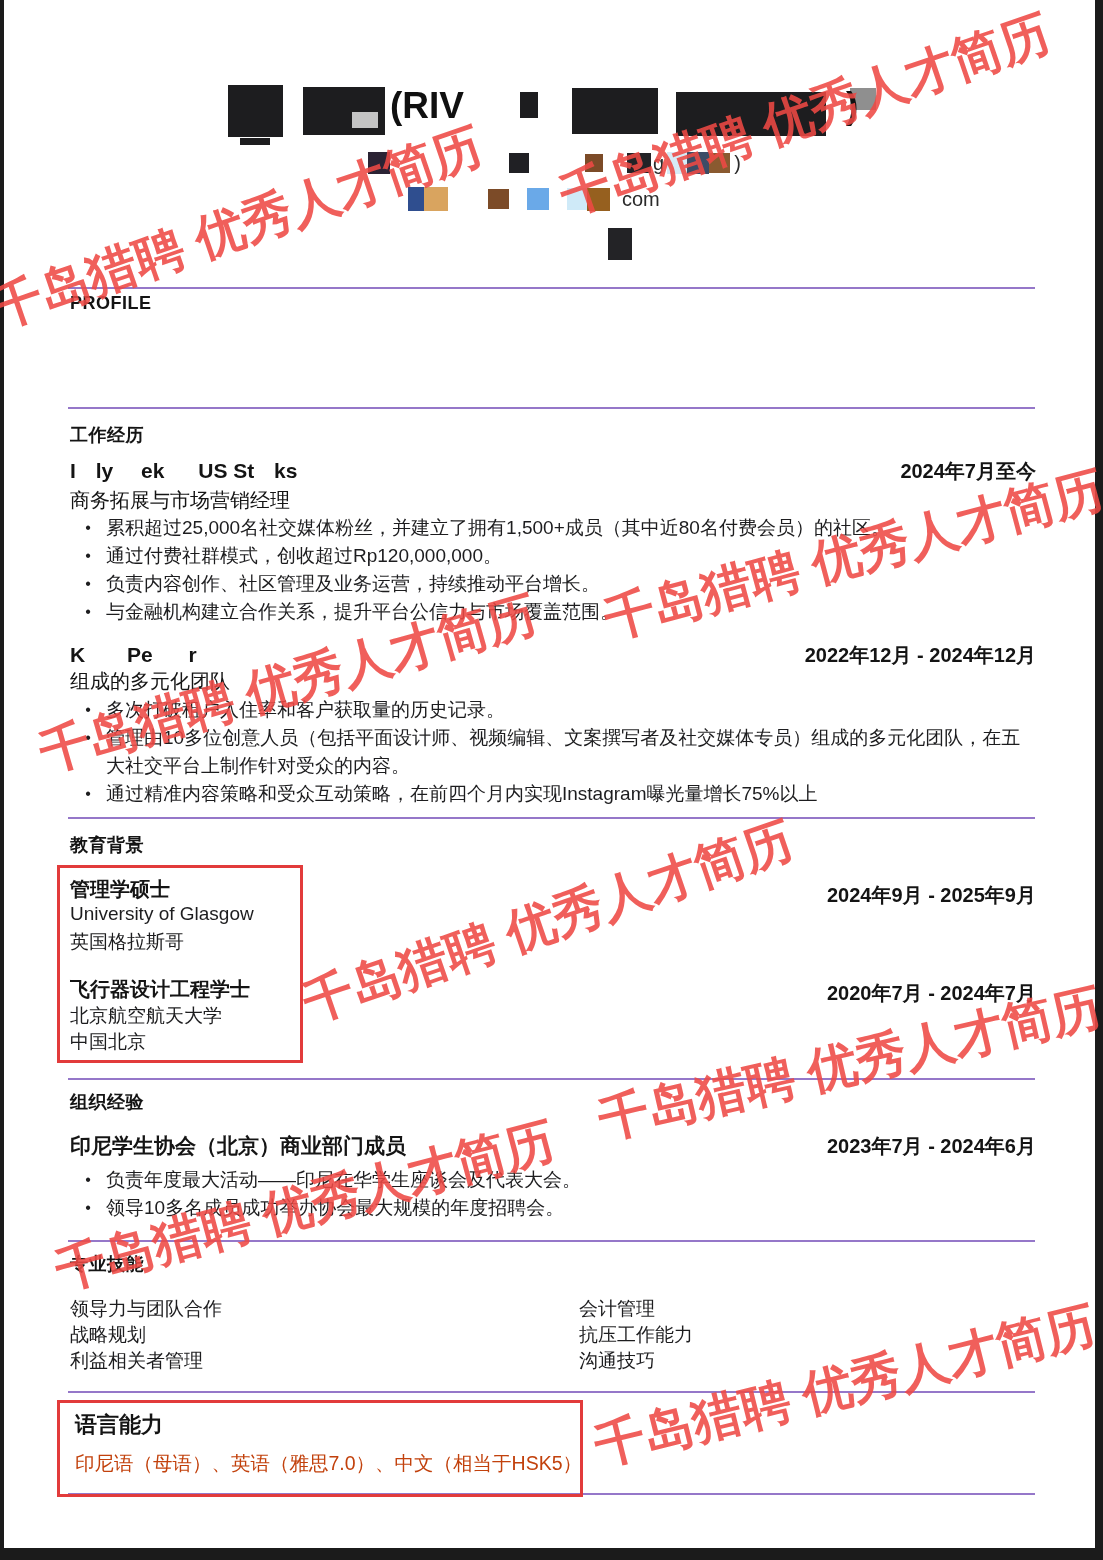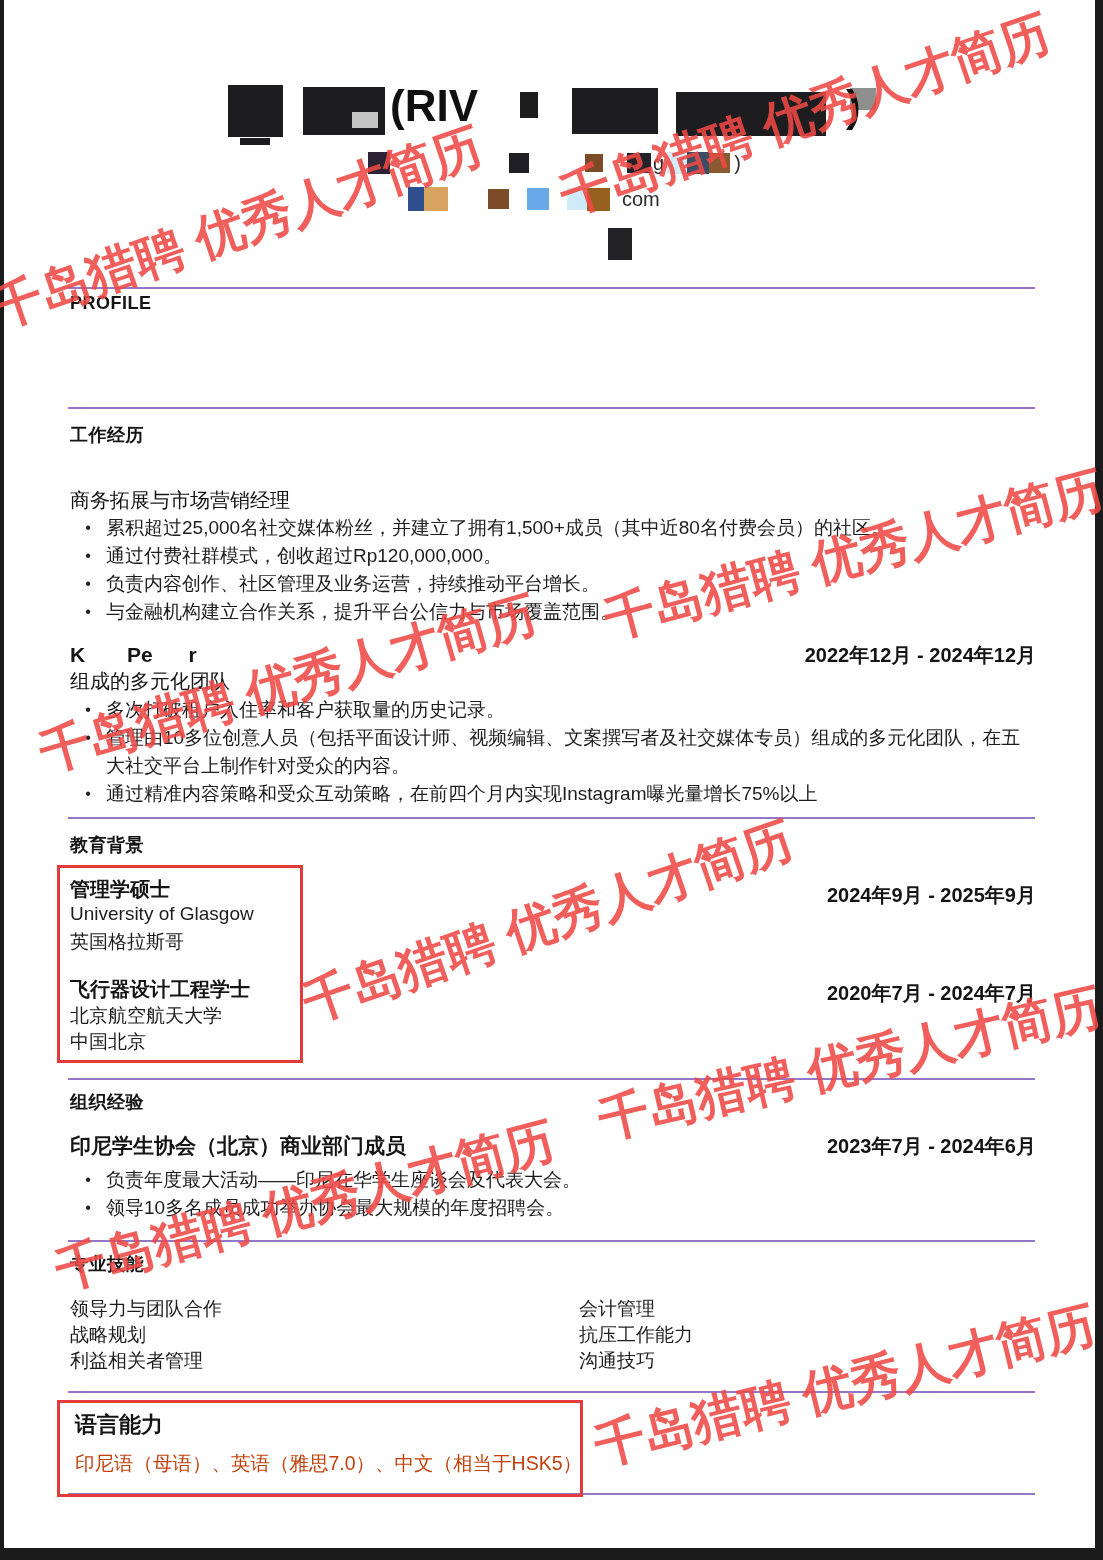--- a/index.html
+++ b/index.html
@@ -28,21 +28,21 @@
   
   .redbox{position:absolute;border:3px solid #e23b3b;box-sizing:border-box;background:transparent;z-index:40;pointer-events:none;}
 
   
   .sec-h{position:absolute;left:70px;font-size:18px;font-weight:800;color:#141414;letter-spacing:0.5px;}
 
   
   .rbox{position:absolute;background:#1d1d1f;}
   .rbox.gray{background:#8f8f8f;}
   .rbox.lgray{background:#c4c4c4;}
-  .title-frag{position:absolute;font-size:44px;font-weight:800;color:#101010;line-height:60px;}
+  .title-frag{position:absolute;font-size:37px;font-weight:800;color:#101010;line-height:60px;}
 
   
   .crow{position:absolute;display:flex;align-items:center;}
   .cbox{display:inline-block;}
   .ctext{font-size:20px;color:#2a2a2a;}
 
   
   .hrow{position:absolute;left:70px;width:966px;display:flex;justify-content:space-between;align-items:baseline;}
   .company{font-size:21px;font-weight:800;color:#141414;}
   .company .frag{display:inline-block;}
@@ -118,20 +118,30 @@
   <div class="rule" style="top:817px;"></div>
   <div class="rule" style="top:1078px;"></div>
   <div class="rule" style="top:1240px;"></div>
   <div class="rule" style="top:1391px;"></div>
   <div class="rule" style="top:1493px;"></div>
 
   <div class="sec-h" style="top:293px;">PROFILE</div>
 
   <div class="sec-h" style="top:423px;">工作经历</div>
 
+  <div class="hrow" style="top:458px;">
+    <span class="company">
+      <span class="frag" style="margin-right:14px;">I</span>
+      <span class="frag" style="margin-right:22px;">ly</span>
+      <span class="frag" style="margin-right:28px;">ek</span>
+      <span class="frag" style="margin-right:14px;">US St</span>
+      <span class="frag">ks</span>
+    </span>
+    <span class="date">2024年7月至今</span>
+  </div>
   <div class="jtitle" style="top:487px;">商务拓展与市场营销经理</div>
   <div class="bullets" style="top:514px;">
     <div class="brow">
         <span class="dot">•</span>
         <span class="btxt">累积超过25,000名社交媒体粉丝，并建立了拥有1,500+成员（其中近80名付费会员）的社区。</span>
       </div>
     <div class="brow">
         <span class="dot">•</span>
         <span class="btxt">通过付费社群模式，创收超过Rp120,000,000。</span>
       </div>

